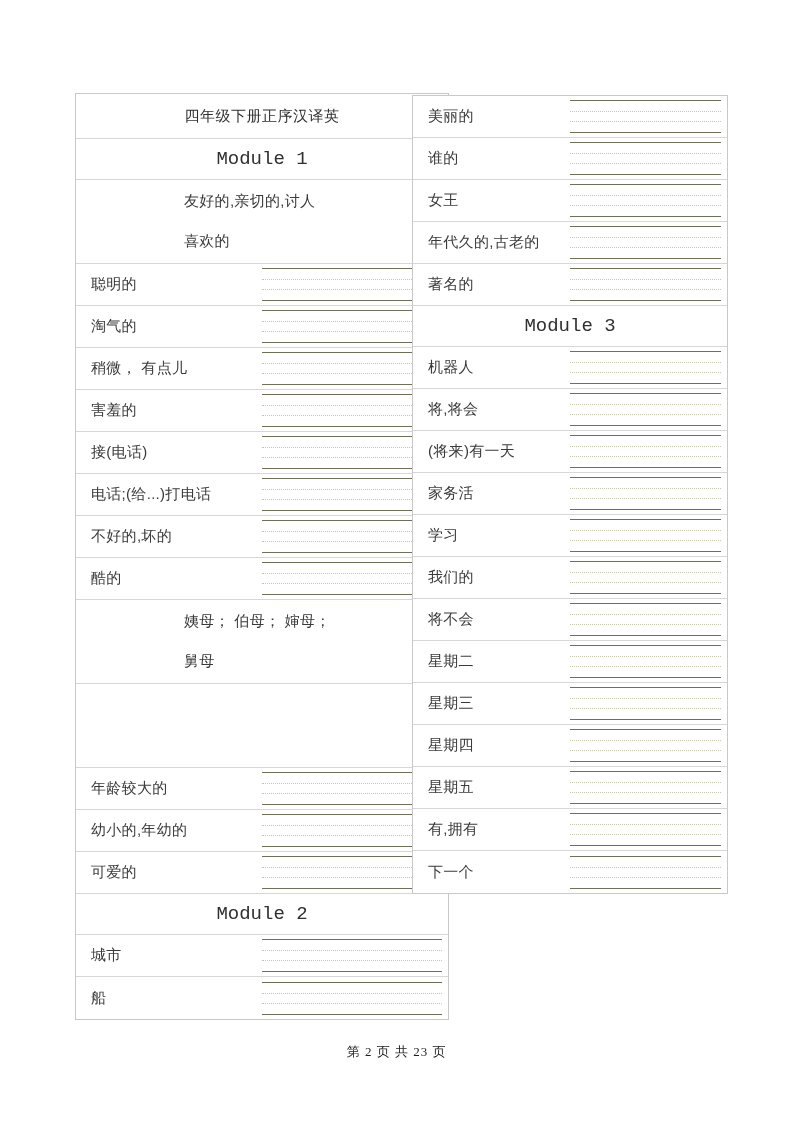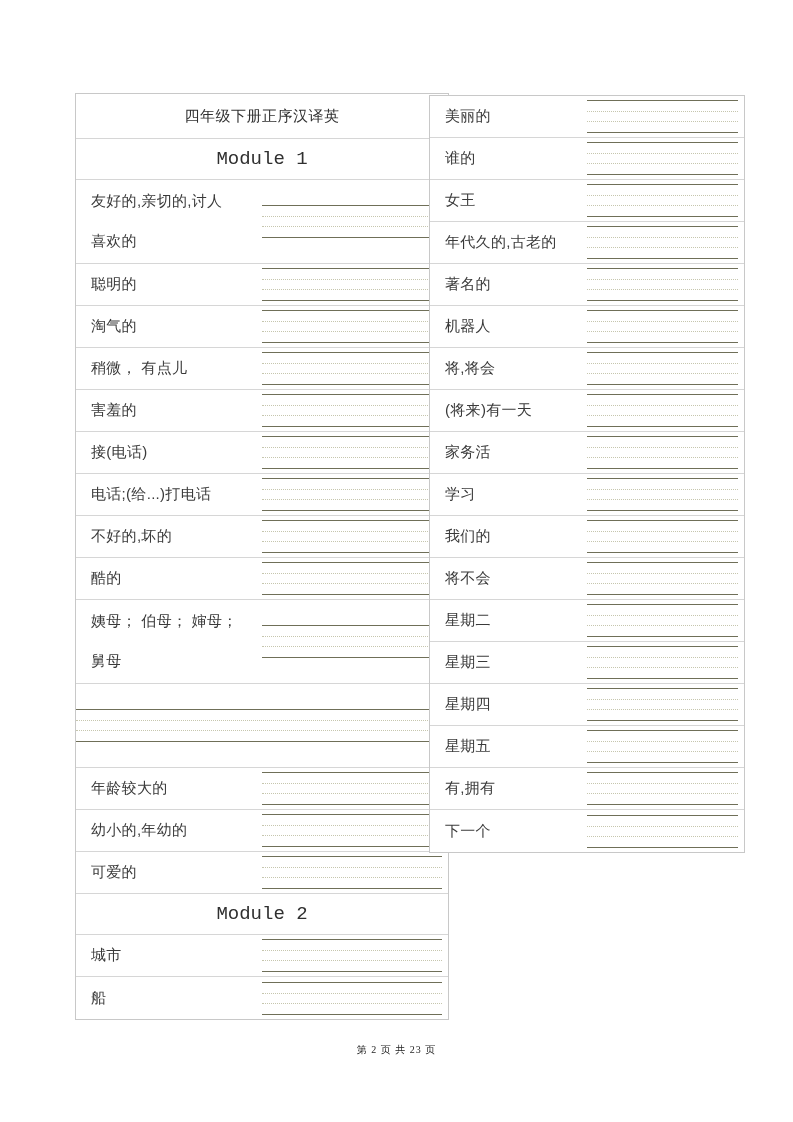--- a/index.html
+++ b/index.html
@@ -33,21 +33,21 @@
     letter-spacing: 0.5px;
   }
   .row.module {
     height: 41px;
     justify-content: center;
     font-size: 19px;
     color: var(--heading-text, #303030);
     font-family: Liberation Mono, monospace;
   }
   .row.entry { height: 42px; }
-  .row.entry.double { height: 84px; }
+  .row.entry.double { height: 84px; flex-direction: column; }
 
   .label {
     width: 50%;
     box-sizing: border-box;
     padding-left: 15px;
     font-size: 15px;
     color: var(--text, #3a3a3a);
     letter-spacing: 0.3px;
     white-space: nowrap;
   }
@@ -73,21 +73,21 @@
   .gl.p1 { top: 11px; }
   .gl.p2 { top: 21px; }
   .gl.p3 { top: 32px; }
 
   .footer {
     position: absolute;
     left: 0; right: 0;
     top: 1043px;
     text-align: center;
     font-family: "Liberation Serif", "DejaVu Serif", serif;
-    font-size: 10px;
+    font-size: 13px;
     color: var(--footer-text, #1f1f1f);
     letter-spacing: 1px;
   }
 </style>
 </head>
 <body>
 
 <div class="page">
   <div class="vtable" id="table-0" style="left: 75px; top: 93px; width: 374px;">
       <div class="row title">四年级下册正序汉译英</div>
@@ -262,21 +262,21 @@
           <div>船</div>
         </div>
         <div class="guide">
           <div class="gl solid p0"></div>
           <div class="gl dotted p1"></div>
           <div class="gl dotted p2"></div>
           <div class="gl solid p3"></div>
         </div>
       </div>
     </div>
-  <div class="vtable" id="table-1" style="left: 429px; top: 95px; width: 316px;">
+  <div class="vtable" id="table-1" style="left: 412px; top: 95px; width: 316px;">
       <div class="row entry">
         <div class="label">
           <div>美丽的</div>
         </div>
         <div class="guide">
           <div class="gl solid p0"></div>
           <div class="gl dotted p1"></div>
           <div class="gl dotted p2"></div>
           <div class="gl solid p3"></div>
         </div>
@@ -318,20 +318,21 @@
         <div class="label">
           <div>著名的</div>
         </div>
         <div class="guide">
           <div class="gl solid p0"></div>
           <div class="gl dotted p1"></div>
           <div class="gl dotted p2"></div>
           <div class="gl solid p3"></div>
         </div>
       </div>
+      <div class="row module">Module 3</div>
       <div class="row entry">
         <div class="label">
           <div>机器人</div>
         </div>
         <div class="guide">
           <div class="gl solid p0"></div>
           <div class="gl dotted p1"></div>
           <div class="gl dotted p2"></div>
           <div class="gl solid p3"></div>
         </div>

